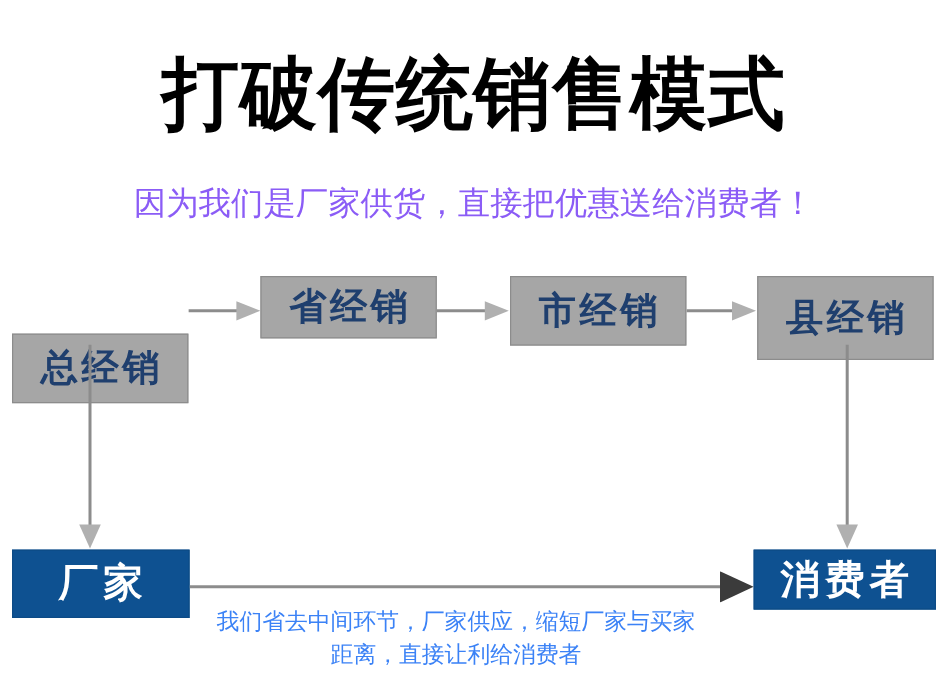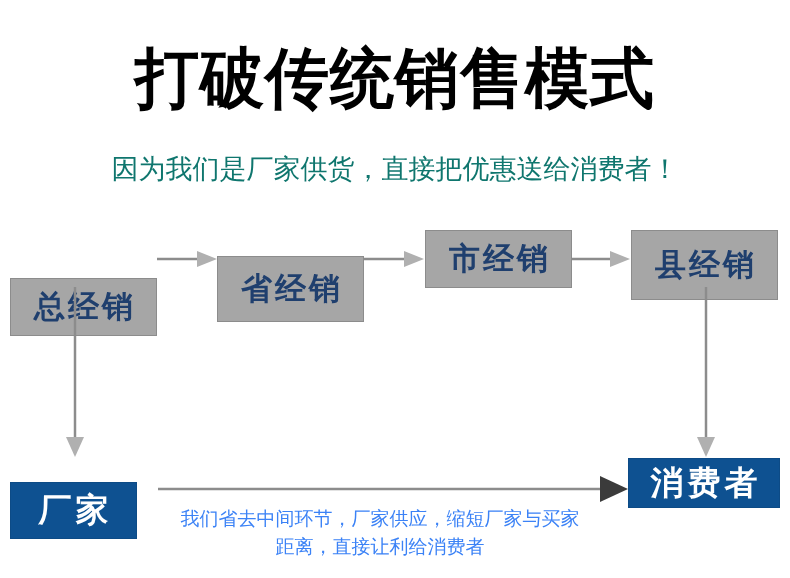--- a/index.html
+++ b/index.html
@@ -44,21 +44,21 @@
 
   .subhead {
     position: absolute;
     left: 0;
     top: 150px;
     width: 790px;
     text-align: center;
     font-size: 27px;
     line-height: 38px;
     font-weight: 400;
-    color: #0f766e;
+    color: #8b5cf6;
     white-space: nowrap;
   }
 
   
   .node {
     position: absolute;
     display: flex;
     align-items: center;
     justify-content: center;
     box-sizing: border-box;
@@ -111,33 +111,33 @@
 <div id="stage">
 
   <div class="headline">打破传统销售模式</div>
 
   <div class="subhead">因为我们是厂家供货，直接把优惠送给消费者！</div>
 
   <div class="node node-grey" style="left:10px; top:230px; width:147px; height:58px;margin-top:48px;">
     <span>总经销</span>
   </div>
 
-  <div class="node node-grey" style="left:217px; top:230px; width:147px; height:66px;margin-top:26px;">
+  <div class="node node-grey" style="left:217px; top:230px; width:147px; height:52px;">
     <span>省经销</span>
   </div>
 
   <div class="node node-grey" style="left:425px; top:230px; width:147px; height:58px;">
     <span>市经销</span>
   </div>
 
   <div class="node node-grey" style="left:631px; top:230px; width:147px; height:70px;">
     <span>县经销</span>
   </div>
 
-  <div class="node node-blue" style="left:10px; top:482px; width:127px; height:57px;">
+  <div class="node node-blue" style="left:10px; top:458px; width:148px; height:57px;">
     <span>厂家</span>
   </div>
 
   <div class="node node-blue" style="left:628px; top:458px; width:152px; height:50px;">
     <span>消费者</span>
   </div>
 
   <div class="conn" style="left:157px; top:249px;">
     <svg width="62" height="20" viewBox="0 0 62 20">
       <line x1="0" y1="10" x2="42" y2="10" stroke="#8c8c8c" stroke-width="2.5"></line>

